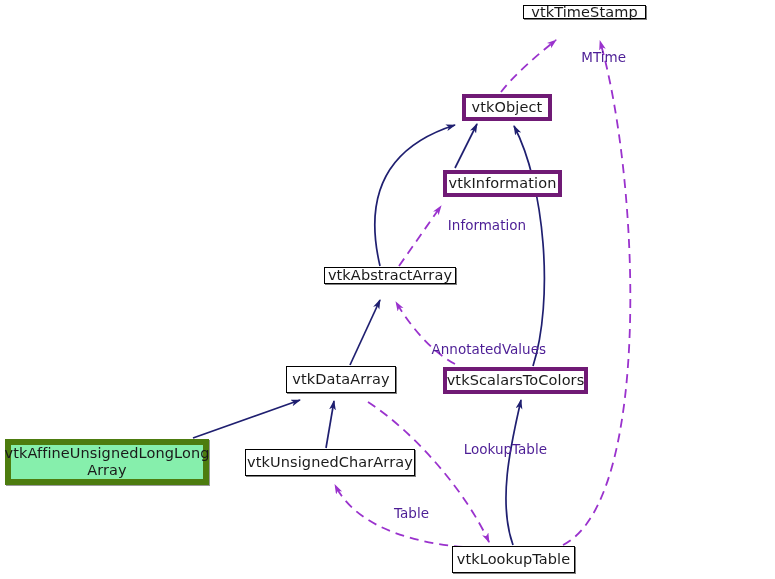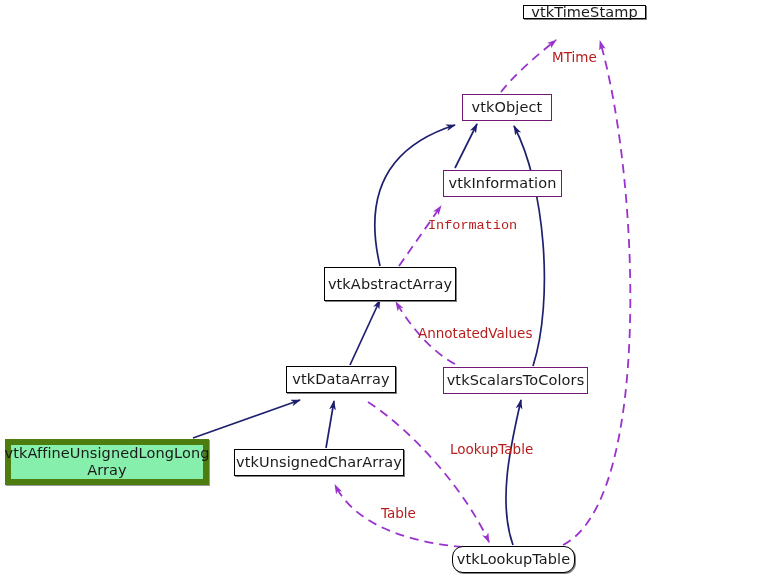--- a/index.html
+++ b/index.html
@@ -33,34 +33,34 @@
     border: 1px solid #000000;
     color: #1a1a1a;
     font-size: 14.5px;
     line-height: 17px;
     letter-spacing: 0.1px;
     white-space: pre-line;
     box-shadow: 1px 1px 0 0 #808080;
     z-index: 5;
   }
   .node.red {
-    border: 1px solid #701a75;
+    border: 4px solid #701a75;
     box-shadow: none;
   }
   .node.current {
     background: #86efac;
     border: 6px solid #4d7c0f;
     box-shadow: 1px 1px 0 0 #9a9a9a;
   }
   .edge-label {
     position: absolute;
-    color: #b91c1c;
+    color: #4c1d95;
     font-size: 13.5px;
     line-height: 15.5px;
-    text-align: left;
+    text-align: right;
     white-space: pre-line;
     background: transparent;
     z-index: 4;
   }
 </style>
 </head>
 <body>
 
 <div id="diagram-root">
 
@@ -100,37 +100,37 @@
 
     <path d="M 478,548 C 420,545 358,530 335,485" fill="none" stroke="#9a32cd" stroke-width="1.8" stroke-dasharray="9,6" marker-end="url(#arrow-usage)"></path>
   </svg>
 
   <div class="node" style="left:523px; top:5px; width:123px; height:14px;">vtkTimeStamp</div>
 
   <div class="node red" style="left:462px; top:94px; width:90px; height:27px;">vtkObject</div>
 
   <div class="node red" style="left:399px; top:170px; width:119px; height:27px;margin-left:44px;">vtkInformation</div>
 
-  <div class="node" style="left:324px; top:267px; width:132px; height:34px;">vtkAbstractArray</div>
+  <div class="node" style="left:324px; top:267px; width:132px; height:17px;">vtkAbstractArray</div>
 
   <div class="node red" style="left:443px; top:367px; width:145px; height:27px;">vtkScalarsToColors</div>
 
   <div class="node" style="left:286px; top:366px; width:110px; height:27px;">vtkDataArray</div>
 
   <div class="node current" style="left:5px; top:439px; width:204px; height:46px;">vtkAffineUnsignedLongLong
 Array</div>
 
-  <div class="node" style="left:234px; top:449px; width:170px; height:27px;text-align:center;">vtkUnsignedCharArray</div>
+  <div class="node" style="left:245px; top:449px; width:170px; height:27px;text-align:center;">vtkUnsignedCharArray</div>
 
-  <div class="node" style="left:452px; top:546px; width:123px; height:27px;border-radius:11px;">vtkLookupTable</div>
+  <div class="node" style="left:452px; top:546px; width:123px; height:27px;">vtkLookupTable</div>
 
   <div class="edge-label" style="left:552px; top:50px; width:74px;">MTime</div>
 
-  <div class="edge-label" style="left:428px; top:218px; width:98px;font-family:Liberation Mono, monospace;">Information</div>
+  <div class="edge-label" style="left:428px; top:218px; width:98px;">Information</div>
 
-  <div class="edge-label" style="left:418px; top:326px; width:128px;">AnnotatedValues</div>
+  <div class="edge-label" style="left:418px; top:342px; width:128px;">AnnotatedValues</div>
 
   <div class="edge-label" style="left:450px; top:442px; width:97px;">LookupTable</div>
 
   <div class="edge-label" style="left:381px; top:506px; width:48px;">Table</div>
 
 
 </div>
 
 </body></html>

